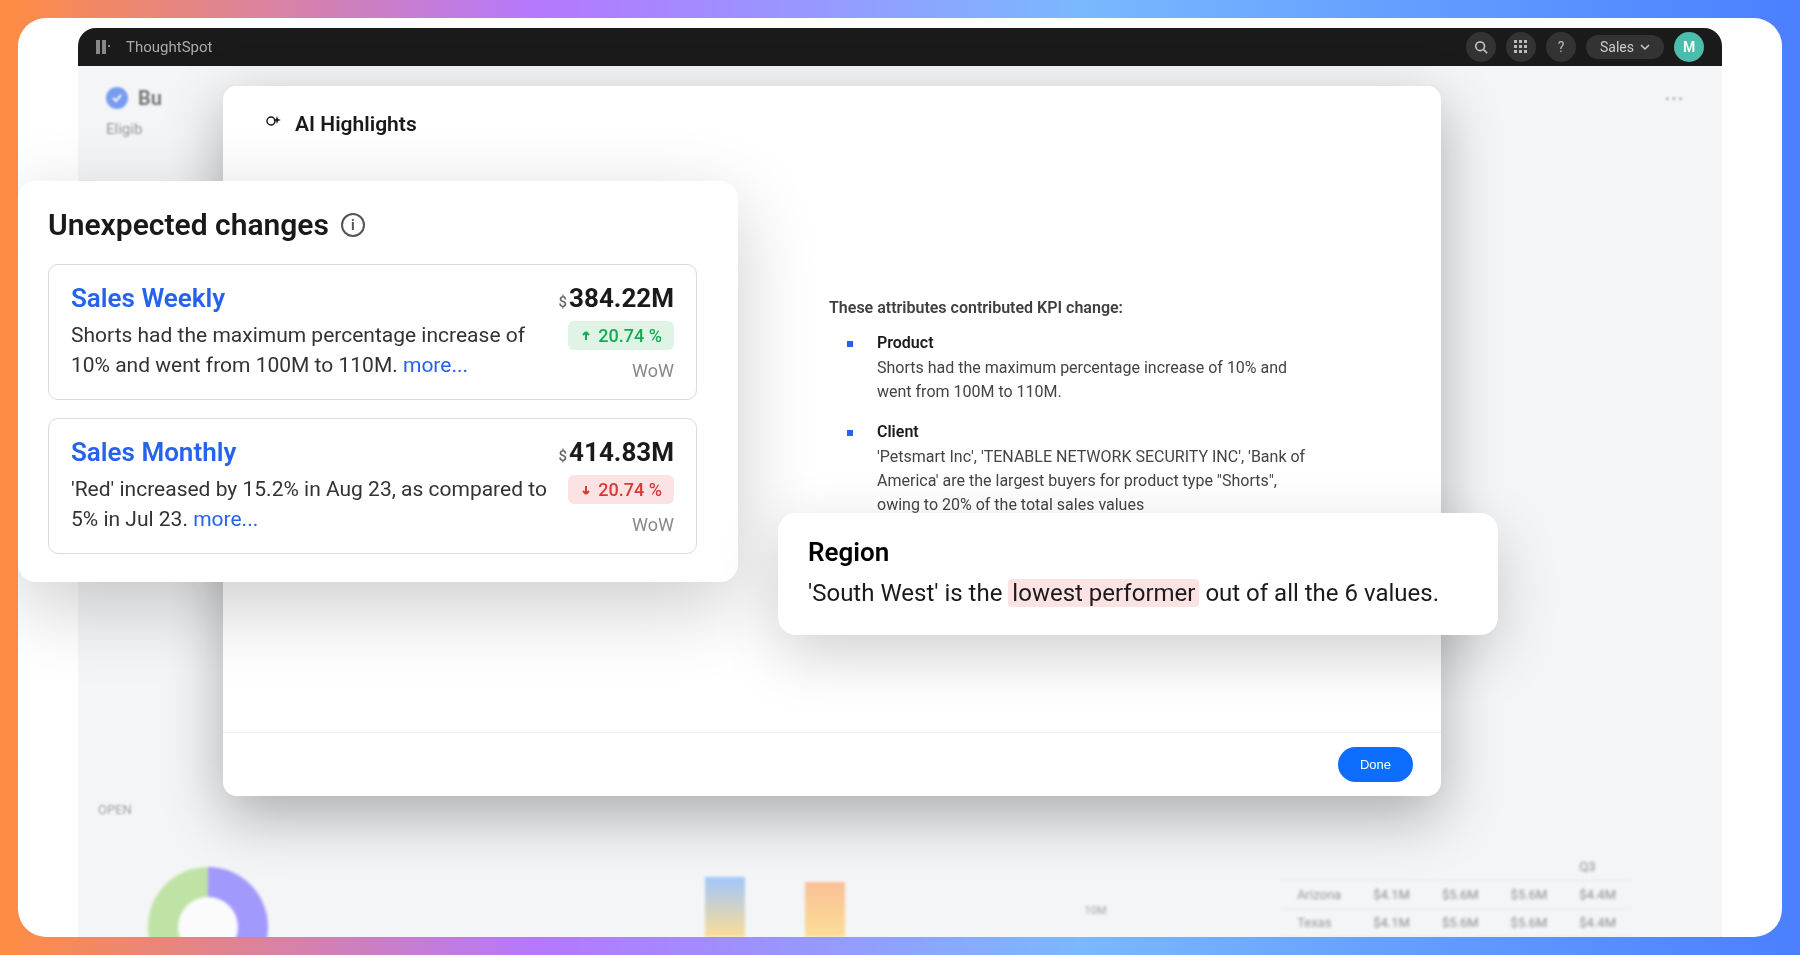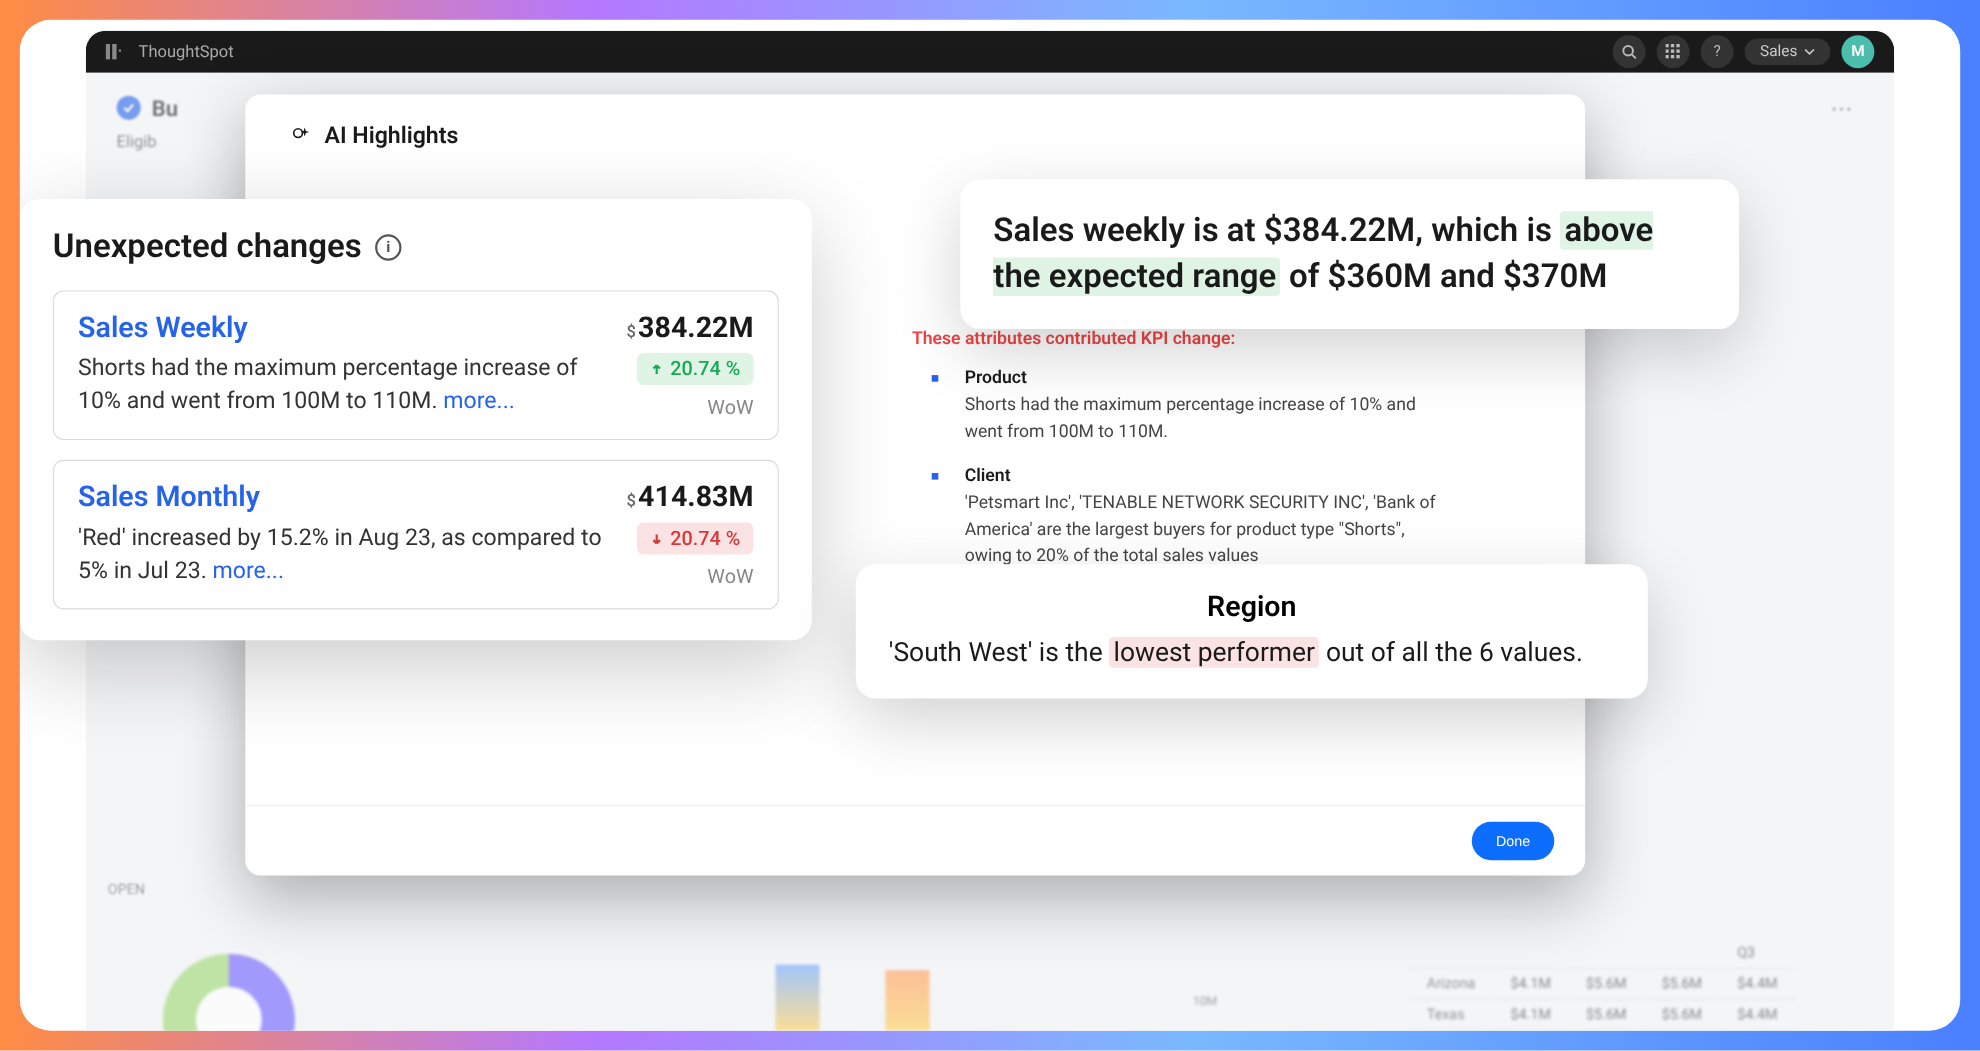--- a/index.html
+++ b/index.html
@@ -106,21 +106,21 @@
 
 
 .float-card {
   position: absolute;
   left: 0px;
   top: 163px;
   width: 720px;
   background: #fff;
   border-radius: 18px;
   box-shadow: 0 24px 80px rgba(0,0,0,0.2);
-  padding: 26px 30px 28px 30px;
+  padding: 26px 41px 28px 30px;
   z-index: 20;
 }
 .float-title {
   display: flex; align-items: center; gap: 12px;
   font-size: 30px; font-weight: 600; color: #1a1a1a;
   margin-bottom: 22px;
 }
 .info-icon {
   width: 24px; height: 24px; border: 2px solid #555; border-radius: 50%;
   display: flex; align-items: center; justify-content: center;
@@ -192,41 +192,41 @@
   z-index: 25;
   font-size: 30px;
   font-weight: 600;
   line-height: 1.4;
   color: #1a1a1a;
 }
 .hl-green { background: #dff4e5; padding: 0 4px; border-radius: 4px; }
 
 
 .detail-section { margin-top: 130px; padding: 0 10px; }
-.kpi-caption { font-size: 16px; font-weight: 600; color: #ef4444; margin-bottom: 16px; }
+.kpi-caption { font-size: 16px; font-weight: 600; color: #404040; margin-bottom: 16px; }
 .kpi-list { padding-left: 18px; }
 .kpi-item { margin-bottom: 18px; }
 .kpi-bullet { display: flex; gap: 24px; }
 .kpi-mark { width: 6px; height: 6px; background: #2563eb; margin-top: 8px; flex-shrink: 0; }
 .kpi-name { font-weight: 600; font-size: 16px; color: #1a1a1a; margin-bottom: 4px; }
 .kpi-text { font-size: 16px; color: #444; line-height: 1.5; max-width: 440px; }
 
 
 .region-float {
   position: absolute;
   left: 760px;
   top: 495px;
   width: 720px;
   background: #fff;
   border-radius: 18px;
   box-shadow: 0 20px 60px rgba(0,0,0,0.18);
   padding: 24px 30px 28px 30px;
   z-index: 25;
 }
-.region-title { font-size: 26px; font-weight: 600; margin-bottom: 12px; text-align: center; }
+.region-title { font-size: 26px; font-weight: 600; margin-bottom: 12px; }
 .region-text { font-size: 24px; color: #1a1a1a; }
 .hl-red { background: #fce3e3; padding: 0 4px; border-radius: 4px; }
 
 
 .bg-bottom {
   position: absolute; bottom: 0; left: 60px; right: 60px; height: 90px;
   display: flex; justify-content: space-between; align-items: flex-end;
   padding: 0 30px 0 10px;
   filter: blur(1.5px); opacity: 0.6;
   z-index: 1;
@@ -450,23 +450,20 @@
                 <path d="M6 2 L6 10 M6 10 L3 7 M6 10 L9 7" stroke="#d93838" stroke-width="2" fill="none"></path>
               </svg>
             <span>20.74 %</span>
           </span>
           <div class="wow">WoW</div>
         </div>
       </div>
     </div>
   </div>
 
-  <div class="headline-float">
-    <span>Sales weekly is at $384.22M, which is </span><span class="hl-green">above the expected range</span><span> of $360M and $370M</span>
-  </div>
 
   <div class="region-float">
     <div class="region-title">Region</div>
     <div class="region-text">
       <span>'South West' is the </span><span class="hl-red">lowest performer</span><span> out of all the 6 values.</span>
     </div>
   </div>
 
 </div>
 

